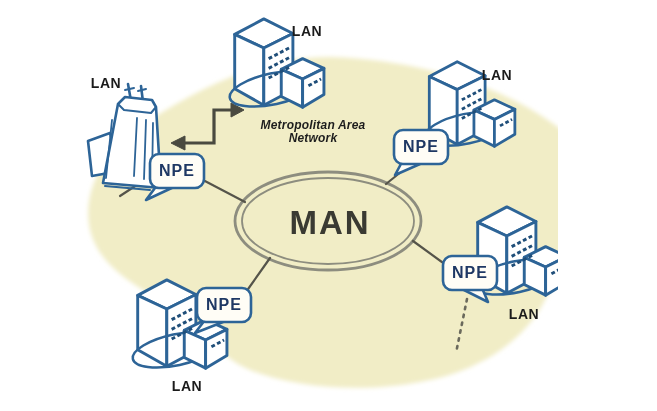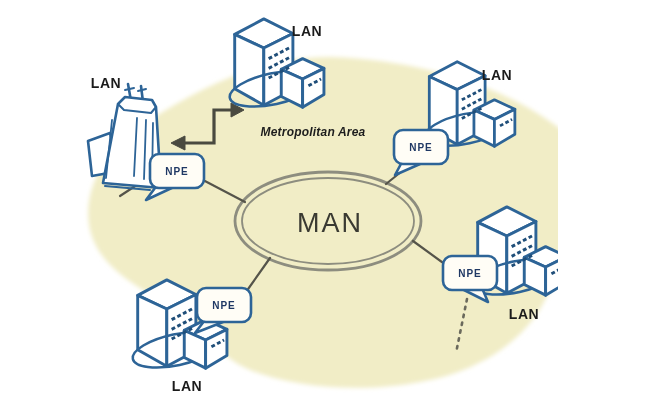--- a/index.html
+++ b/index.html
@@ -16,26 +16,26 @@
     transform: translate(-50%, -50%);
     white-space: nowrap;
     user-select: none;
   }
   .lan-label {
     font-size: 14px; font-weight: bold;
     color: var(--label-text, #1b1b1b);
     letter-spacing: 0.5px;
   }
   .npe-label {
-    font-size: 10px; font-weight: bold;
+    font-size: 16px; font-weight: bold;
     color: var(--npe-text, #1f3864);
     letter-spacing: 1px;
   }
   .man-label {
-    font-size: 27px; font-weight: normal;
+    font-size: 33px; font-weight: bold;
     color: var(--man-text, #3a3a32);
     letter-spacing: 2px;
   }
   .metro-label {
     font-size: 12px; font-weight: bold; font-style: italic;
     color: #1d1d1d; text-align: center; line-height: 1.08;
     letter-spacing: 0.2px;
   }
 </style>
 </head>
@@ -154,15 +154,16 @@
 
   <span class="overlay-label npe-label" style="left:177px; top:171px">NPE</span>
   <span class="overlay-label npe-label" style="left:421px; top:147px">NPE</span>
   <span class="overlay-label npe-label" style="left:224px; top:305px">NPE</span>
   <span class="overlay-label npe-label" style="left:470px; top:273px">NPE</span>
 
   <span class="overlay-label man-label" style="left:330px; top:223px">MAN</span>
 
   <div class="overlay-label metro-label" style="left:313px; top:132px">
     <div>Metropolitan Area</div>
+    <div>Network</div>
   </div>
 
 </div>
 
 </body></html>

